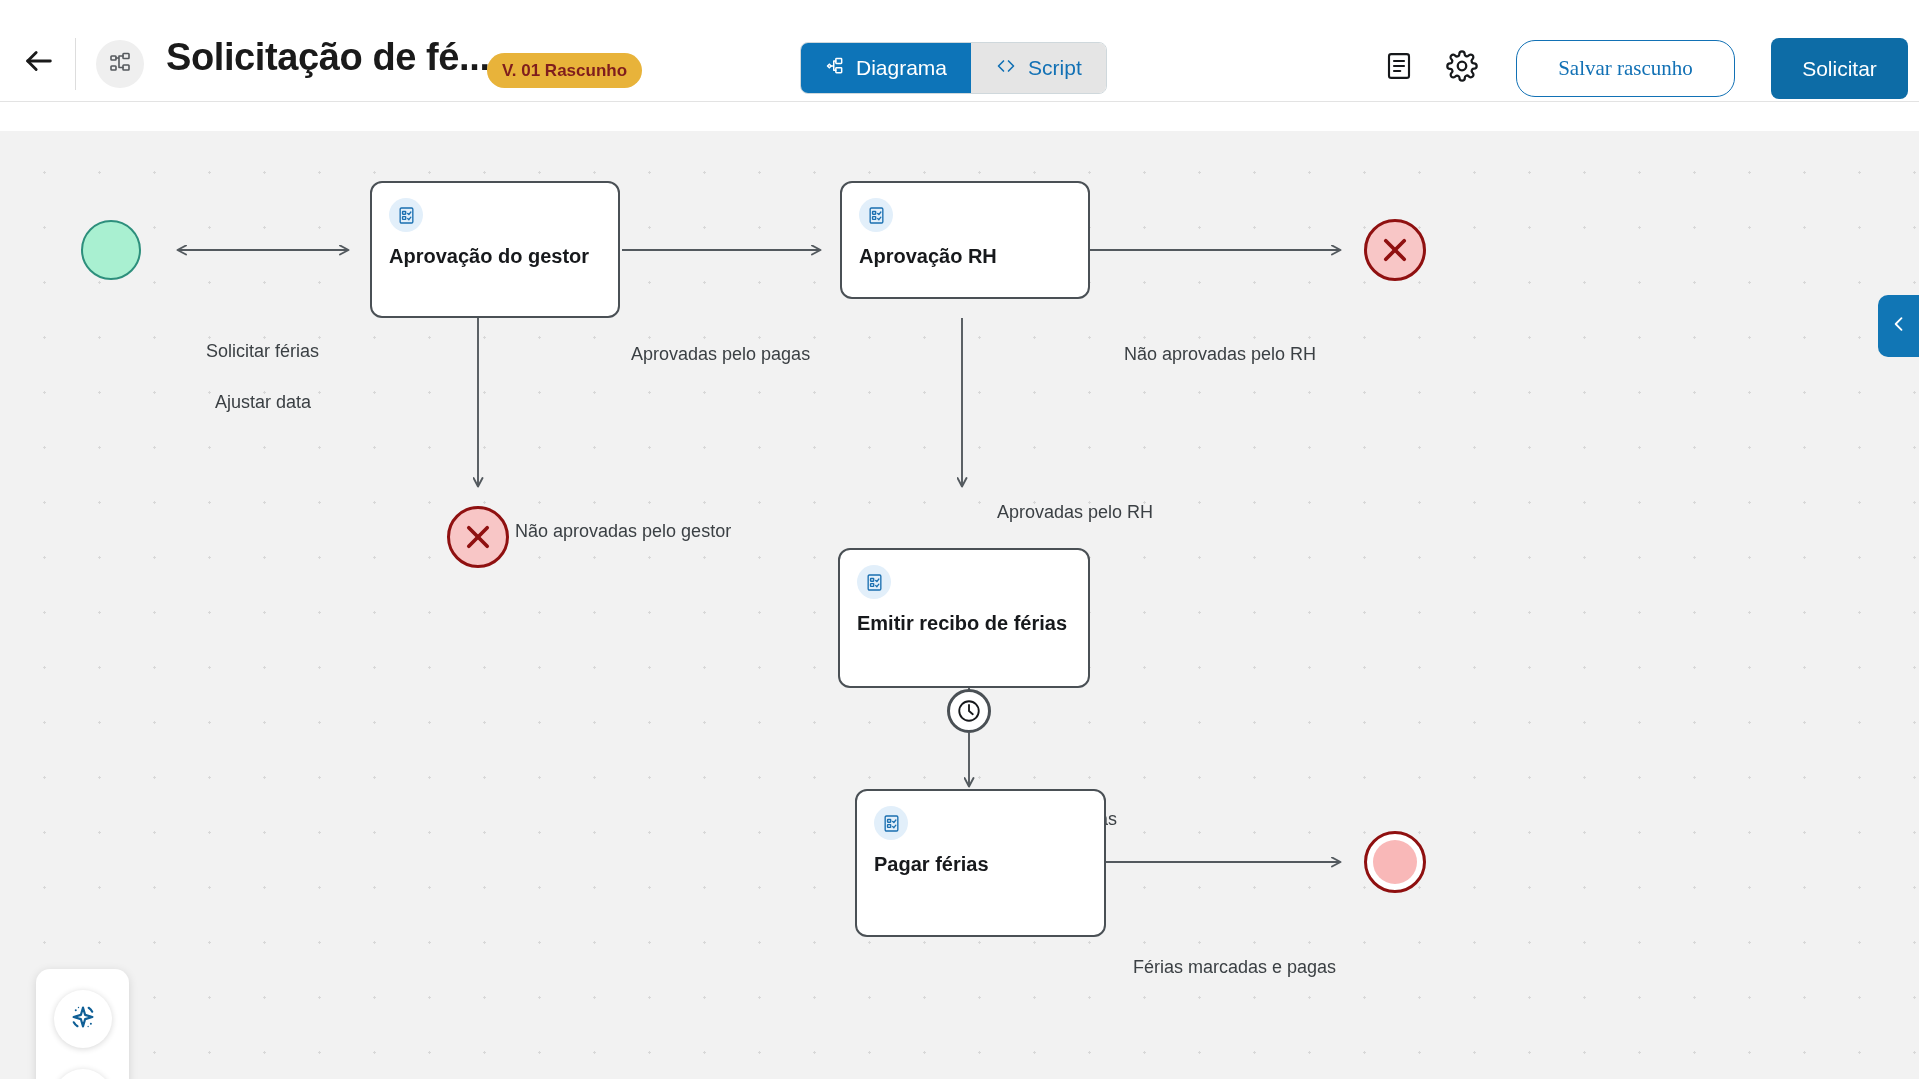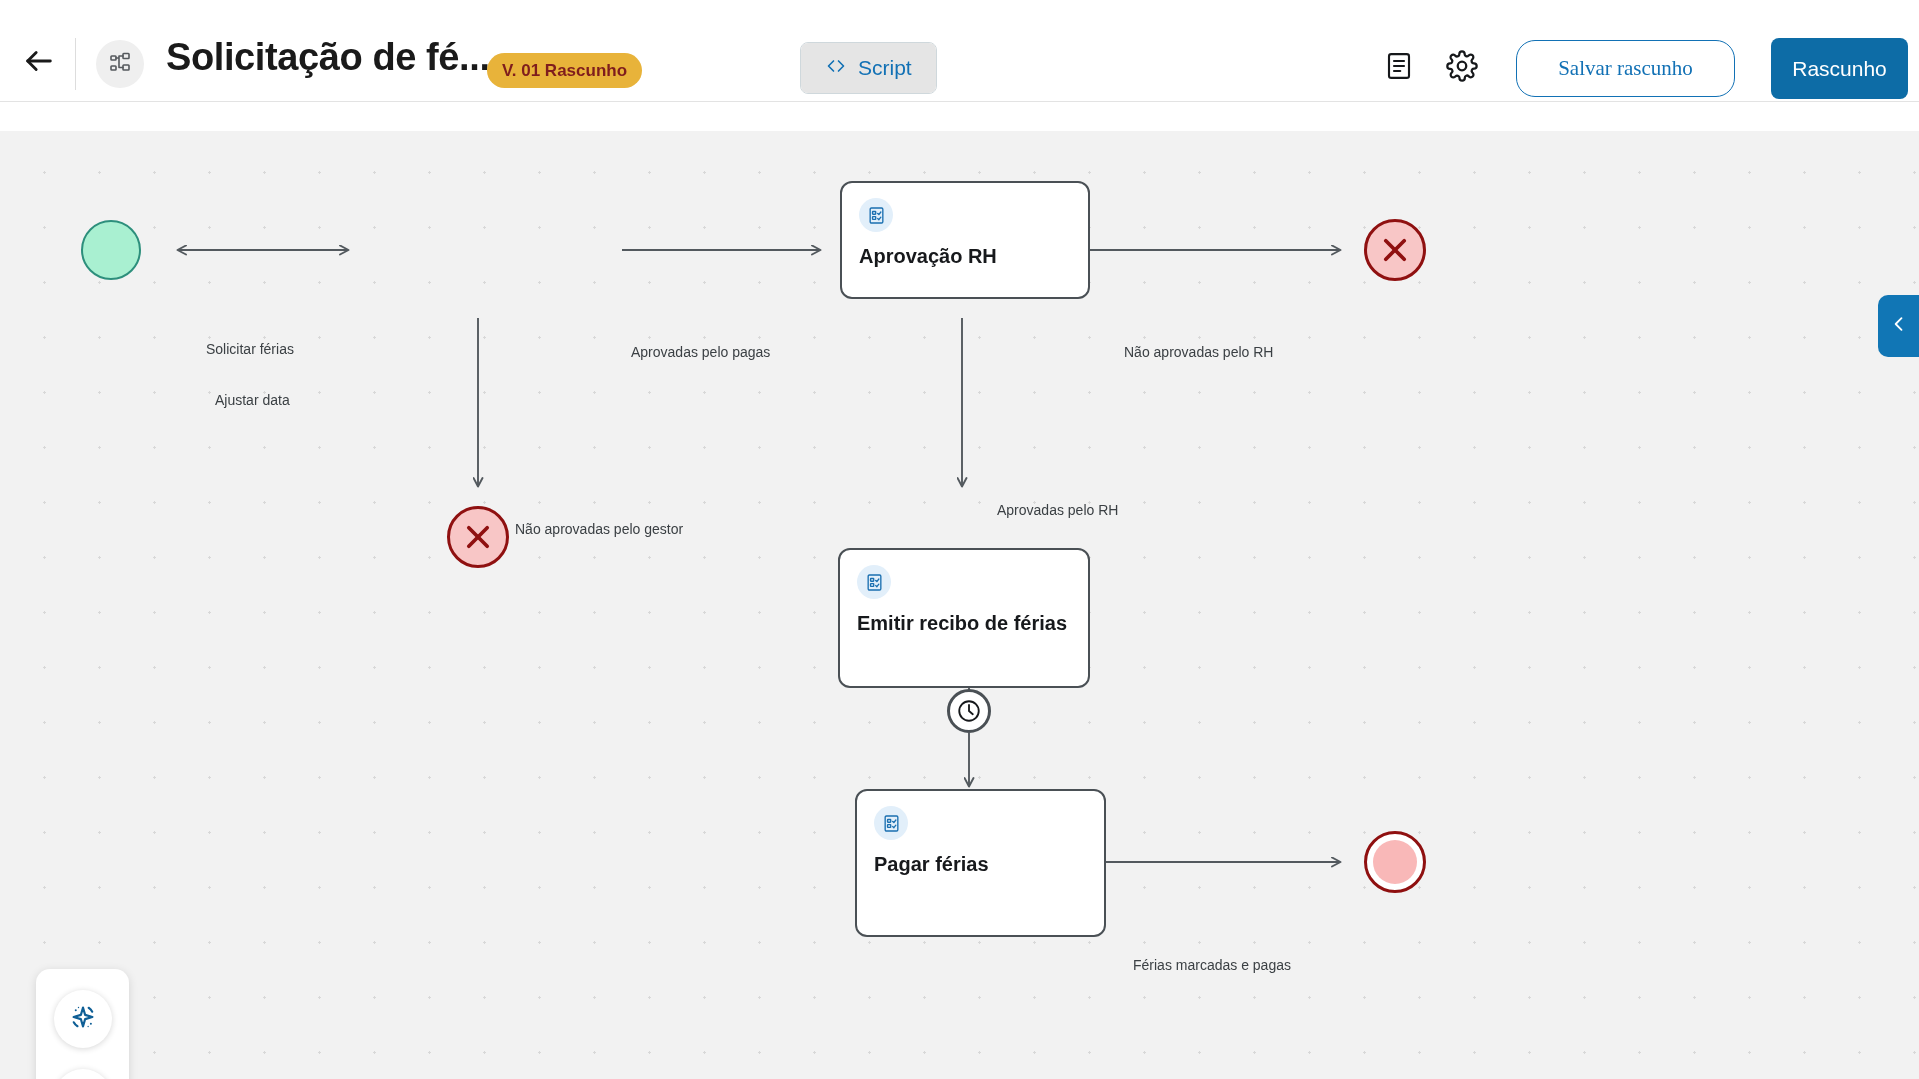--- a/index.html
+++ b/index.html
@@ -112,21 +112,21 @@
     width: 34px; height: 34px; border-radius: 50%;
     background: #e2effa;
     display: flex; align-items: center; justify-content: center;
   }
   .node-label {
     position: absolute; left: 17px; top: 62px;
     font-size: 20px; font-weight: bold; color: #17191c;
     white-space: nowrap;
   }
   .edge-label {
-    position: absolute; font-size: 14px; color: #3b4044;
+    position: absolute; font-size: 18px; color: #3b4044;
     white-space: nowrap;
     text-align: right;
   }
 
   .start-circle {
     position: absolute; width: 60px; height: 60px;
     border-radius: 50%;
     background: #a9f0d1; border: 2.5px solid #2d8f7c;
   }
   .error-circle {
@@ -203,20 +203,31 @@
       <path d="M8 6h3v-2h4M11 6v9.5h4"></path>
       <rect x="3" y="14" width="5" height="4" rx="0.7"></rect>
     </svg>
   </div>
 
   <div id="page-title">Solicitação de fé...</div>
 
   <div id="version-badge">V. 01 Rascunho</div>
 
   <div id="tab-group">
+    <button class="tab active">
+      <span>
+        <svg width="20" height="20" viewBox="0 0 24 24" fill="none" stroke="#ffffff" stroke-width="1.8" stroke-linecap="round" stroke-linejoin="round">
+          <path d="M3 12l2.2-2.2L7.4 12 5.2 14.2z"></path>
+          <rect x="13" y="3" width="7" height="6" rx="0.8"></rect>
+          <rect x="13" y="14" width="7" height="6" rx="0.8"></rect>
+          <path d="M7.5 12h3V6h2.5M10.5 12v5h2.5"></path>
+        </svg>
+      </span>
+      <span>Diagrama</span>
+    </button>
     <button class="tab">
       <span>
         <svg width="22" height="20" viewBox="0 0 24 24" fill="none" stroke="#1271b5" stroke-width="2" stroke-linecap="round" stroke-linejoin="round">
           <polyline points="9,6 3,12 9,18"></polyline>
             <polyline points="15,6 21,12 15,18"></polyline>
         </svg>
       </span>
       <span>Script</span>
     </button>
   </div>
@@ -235,21 +246,21 @@
   <div id="gear-icon-btn">
     <span>
       <svg width="32" height="32" viewBox="0 0 24 24" fill="none" stroke="#16181b" stroke-width="1.7" stroke-linecap="round" stroke-linejoin="round">
         <circle cx="12" cy="12" r="3.2"></circle>
         <path d="M19.4 15a1.6 1.6 0 0 0 .3 1.8l.1.1a2 2 0 1 1-2.8 2.8l-.1-.1a1.6 1.6 0 0 0-1.8-.3 1.6 1.6 0 0 0-1 1.5V21a2 2 0 1 1-4 0v-.1A1.6 1.6 0 0 0 9 19.4a1.6 1.6 0 0 0-1.8.3l-.1.1a2 2 0 1 1-2.8-2.8l.1-.1a1.6 1.6 0 0 0 .3-1.8 1.6 1.6 0 0 0-1.5-1H3a2 2 0 1 1 0-4h.1A1.6 1.6 0 0 0 4.6 9a1.6 1.6 0 0 0-.3-1.8l-.1-.1a2 2 0 1 1 2.8-2.8l.1.1a1.6 1.6 0 0 0 1.8.3H9a1.6 1.6 0 0 0 1-1.5V3a2 2 0 1 1 4 0v.1a1.6 1.6 0 0 0 1 1.5 1.6 1.6 0 0 0 1.8-.3l.1-.1a2 2 0 1 1 2.8 2.8l-.1.1a1.6 1.6 0 0 0-.3 1.8V9a1.6 1.6 0 0 0 1.5 1H21a2 2 0 1 1 0 4h-.1a1.6 1.6 0 0 0-1.5 1z"></path>
       </svg>
     </span>
   </div>
 
   <button id="save-draft-btn">Salvar rascunho</button>
-  <button id="publish-btn">Rascunho</button>
+  <button id="publish-btn">Solicitar</button>
 </div>
 
 <div id="canvas">
 
   <svg id="flow-svg" width="1919" height="948">
     <defs>
       <marker id="ar" markerWidth="11" markerHeight="11" refX="9" refY="5.5" orient="auto" markerUnits="userSpaceOnUse">
         <path d="M1,1 L9.5,5.5 L1,10" fill="none" stroke="#53595e" stroke-width="1.9" stroke-linecap="round" stroke-linejoin="round"></path>
       </marker>
       <marker id="arl" markerWidth="11" markerHeight="11" refX="2" refY="5.5" orient="auto" markerUnits="userSpaceOnUse">
@@ -278,20 +289,32 @@
 
   <div class="edge-label" style="left:206px; top:210px;">Solicitar férias</div>
   <div class="edge-label" style="left:215px; top:261px;">Ajustar data</div>
   <div class="edge-label" style="left:631px; top:213px;">Aprovadas pelo pagas</div>
   <div class="edge-label" style="left:1124px; top:213px;">Não aprovadas pelo RH</div>
   <div class="edge-label" style="left:515px; top:390px;">Não aprovadas pelo gestor</div>
   <div class="edge-label" style="left:997px; top:371px;">Aprovadas pelo RH</div>
   <div class="edge-label" style="left:1020px; top:678px;">Pagar férias</div>
   <div class="edge-label" style="left:1133px; top:826px;">Férias marcadas e pagas</div>
 
+  <div class="node-box" style="left:370px; top:50px; width:250px; height:137px;">
+    <div class="node-icon-circle">
+      <svg width="19" height="19" viewBox="0 0 24 24" fill="none" stroke="#1a6fb0" stroke-width="1.7" stroke-linecap="round" stroke-linejoin="round">
+        <rect x="4" y="2.5" width="16" height="19" rx="1.6"></rect>
+        <rect x="7" y="7" width="4" height="3.4" rx="0.5"></rect>
+        <rect x="7" y="13.5" width="4" height="3.4" rx="0.5"></rect>
+        <polyline points="13.5,9.4 15,10.8 17.5,7.6"></polyline>
+        <polyline points="13.5,15.9 15,17.3 17.5,14.1"></polyline>
+      </svg>
+    </div>
+    <div class="node-label">Aprovação do gestor</div>
+  </div>
 
   <div class="node-box" style="left:840px; top:50px; width:250px; height:118px;">
     <div class="node-icon-circle">
       <svg width="19" height="19" viewBox="0 0 24 24" fill="none" stroke="#1a6fb0" stroke-width="1.7" stroke-linecap="round" stroke-linejoin="round">
         <rect x="4" y="2.5" width="16" height="19" rx="1.6"></rect>
         <rect x="7" y="7" width="4" height="3.4" rx="0.5"></rect>
         <rect x="7" y="13.5" width="4" height="3.4" rx="0.5"></rect>
         <polyline points="13.5,9.4 15,10.8 17.5,7.6"></polyline>
         <polyline points="13.5,15.9 15,17.3 17.5,14.1"></polyline>
       </svg>

